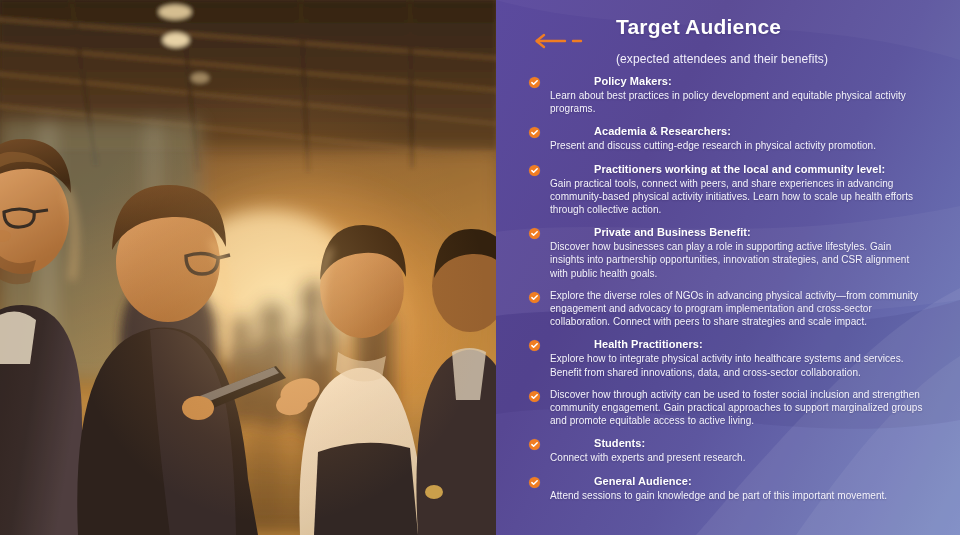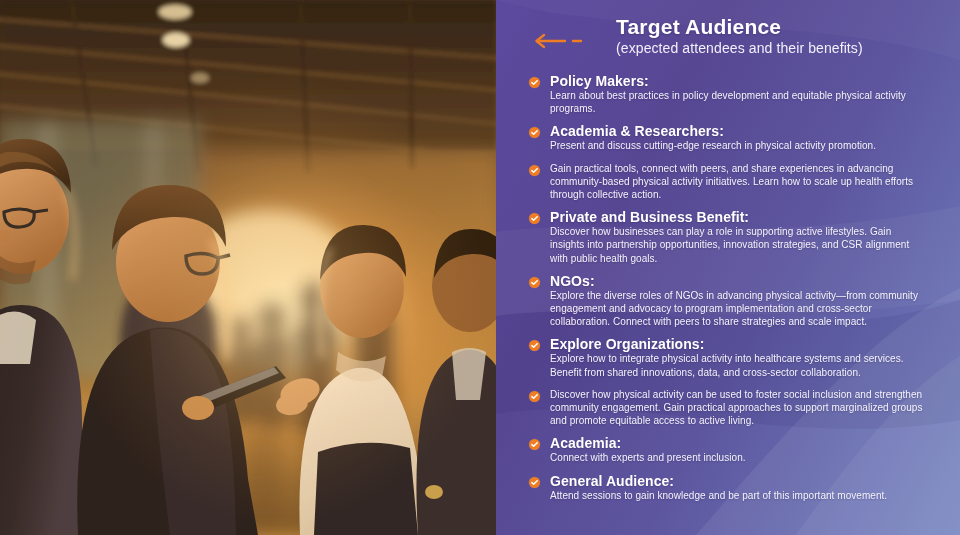--- a/index.html
+++ b/index.html
@@ -32,39 +32,40 @@
   
   .header { position:absolute; left:32px; top:14px; width:420px; height:48px; }
   .back-arrow { position:absolute; left:0px; top:18px; width:56px; height:18px; }
   .title-block { position:absolute; left:88px; top:0px; }
   .title {
     font-size:21px; font-weight:bold; color:#ffffff;
     letter-spacing:0.2px; line-height:26px;
     text-shadow:0 1px 2px rgba(30,20,60,.25);
   }
   .subtitle {
-    font-size:14px; color:#f2f0fb; line-height:14px;
-    margin-top:1px; letter-spacing:0.1px;
+    font-size:12px; color:#f2f0fb; line-height:14px;
+    margin-top:12px; letter-spacing:0.1px;
   }
 
   
   .list { position:absolute; left:33px; top:74px; width:400px; }
   .item { position:relative; padding-left:21px; margin-bottom:9px; }
   .check-icon {
     position:absolute; left:0; top:3px;
     width:11px; height:11px; border-radius:50%;
     background:#f07d22;
     display:flex; align-items:center; justify-content:center;
     box-shadow:0 0 0 0.5px rgba(255,255,255,.08);
   }
   .check-icon svg { display:block; }
   .item-heading {
-    font-size:14px; font-weight:bold; color:#ffffff;
+    font-size:11px; font-weight:bold; color:#ffffff;
     line-height:14px; letter-spacing:0.05px;
     text-shadow:0 1px 1.5px rgba(35,25,70,.3);
+    margin-left:44px;
   }
   .item-desc {
     font-size:10px; color:#f4f3fb; line-height:13.2px;
     letter-spacing:0.05px; margin-top:1px;
     text-shadow:0 1px 1.5px rgba(35,25,70,.25);
     max-width:376px;
   }
 </style>
 </head>
 <body>
@@ -298,70 +299,70 @@
           <div class="item-heading">Academia &amp; Researchers:</div>
           <div class="item-desc">Present and discuss cutting-edge research in physical activity promotion.</div>
         </div>
 
         <div class="item">
           <span class="check-icon">
             <svg viewBox="0 0 11 11" width="11" height="11">
                 <path d="M2.9,5.6 L4.6,7.3 L8.2,3.7" stroke="#ffffff" stroke-width="1.5" fill="none" stroke-linecap="round" stroke-linejoin="round"></path>
               </svg>
           </span>
+          <div class="item-heading">Practitioners working at the local and community level:</div>
           <div class="item-desc">Gain practical tools, connect with peers, and share experiences in advancing community-based physical activity initiatives. Learn how to scale up health efforts through collective action.</div>
         </div>
 
         <div class="item">
           <span class="check-icon">
             <svg viewBox="0 0 11 11" width="11" height="11">
                 <path d="M2.9,5.6 L4.6,7.3 L8.2,3.7" stroke="#ffffff" stroke-width="1.5" fill="none" stroke-linecap="round" stroke-linejoin="round"></path>
               </svg>
           </span>
           <div class="item-heading">Private and Business Benefit:</div>
           <div class="item-desc">Discover how businesses can play a role in supporting active lifestyles. Gain insights into partnership opportunities, innovation strategies, and CSR alignment with public health goals.</div>
         </div>
 
         <div class="item">
           <span class="check-icon">
             <svg viewBox="0 0 11 11" width="11" height="11">
                 <path d="M2.9,5.6 L4.6,7.3 L8.2,3.7" stroke="#ffffff" stroke-width="1.5" fill="none" stroke-linecap="round" stroke-linejoin="round"></path>
               </svg>
           </span>
-          <div class="item-heading">NGOs:</div>
           <div class="item-desc">Explore the diverse roles of NGOs in advancing physical activity—from community engagement and advocacy to program implementation and cross-sector collaboration. Connect with peers to share strategies and scale impact.</div>
         </div>
 
         <div class="item">
           <span class="check-icon">
             <svg viewBox="0 0 11 11" width="11" height="11">
                 <path d="M2.9,5.6 L4.6,7.3 L8.2,3.7" stroke="#ffffff" stroke-width="1.5" fill="none" stroke-linecap="round" stroke-linejoin="round"></path>
               </svg>
           </span>
-          <div class="item-heading">Explore Organizations:</div>
+          <div class="item-heading">Health Practitioners:</div>
           <div class="item-desc">Explore how to integrate physical activity into healthcare systems and services. Benefit from shared innovations, data, and cross-sector collaboration.</div>
         </div>
 
         <div class="item">
           <span class="check-icon">
             <svg viewBox="0 0 11 11" width="11" height="11">
                 <path d="M2.9,5.6 L4.6,7.3 L8.2,3.7" stroke="#ffffff" stroke-width="1.5" fill="none" stroke-linecap="round" stroke-linejoin="round"></path>
               </svg>
           </span>
-          <div class="item-desc">Discover how physical activity can be used to foster social inclusion and strengthen community engagement. Gain practical approaches to support marginalized groups and promote equitable access to active living.</div>
-        </div>
-
-        <div class="item">
-          <span class="check-icon">
-            <svg viewBox="0 0 11 11" width="11" height="11">
-                <path d="M2.9,5.6 L4.6,7.3 L8.2,3.7" stroke="#ffffff" stroke-width="1.5" fill="none" stroke-linecap="round" stroke-linejoin="round"></path>
-              </svg>
-          </span>
-          <div class="item-heading">Academia:</div>
-          <div class="item-desc">Connect with experts and present inclusion.</div>
+          <div class="item-desc">Discover how through activity can be used to foster social inclusion and strengthen community engagement. Gain practical approaches to support marginalized groups and promote equitable access to active living.</div>
+        </div>
+
+        <div class="item">
+          <span class="check-icon">
+            <svg viewBox="0 0 11 11" width="11" height="11">
+                <path d="M2.9,5.6 L4.6,7.3 L8.2,3.7" stroke="#ffffff" stroke-width="1.5" fill="none" stroke-linecap="round" stroke-linejoin="round"></path>
+              </svg>
+          </span>
+          <div class="item-heading">Students:</div>
+          <div class="item-desc">Connect with experts and present research.</div>
         </div>
 
         <div class="item">
           <span class="check-icon">
             <svg viewBox="0 0 11 11" width="11" height="11">
                 <path d="M2.9,5.6 L4.6,7.3 L8.2,3.7" stroke="#ffffff" stroke-width="1.5" fill="none" stroke-linecap="round" stroke-linejoin="round"></path>
               </svg>
           </span>
           <div class="item-heading">General Audience:</div>
           <div class="item-desc">Attend sessions to gain knowledge and be part of this important movement.</div>

